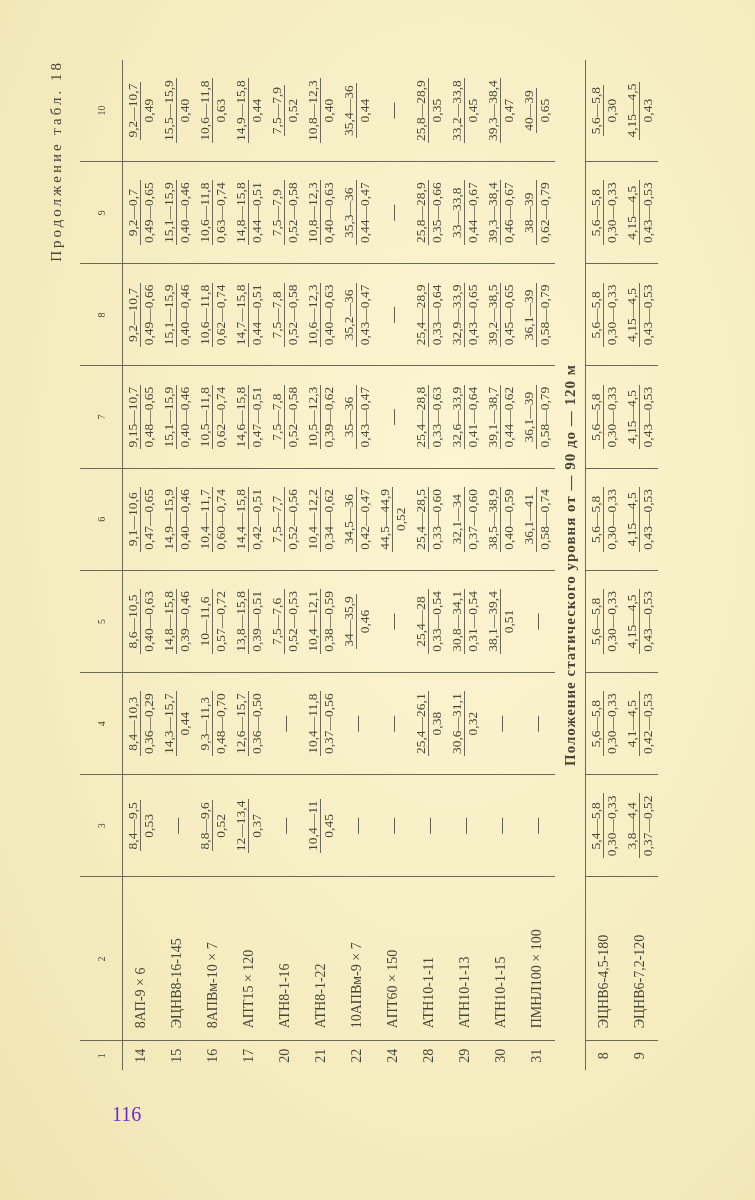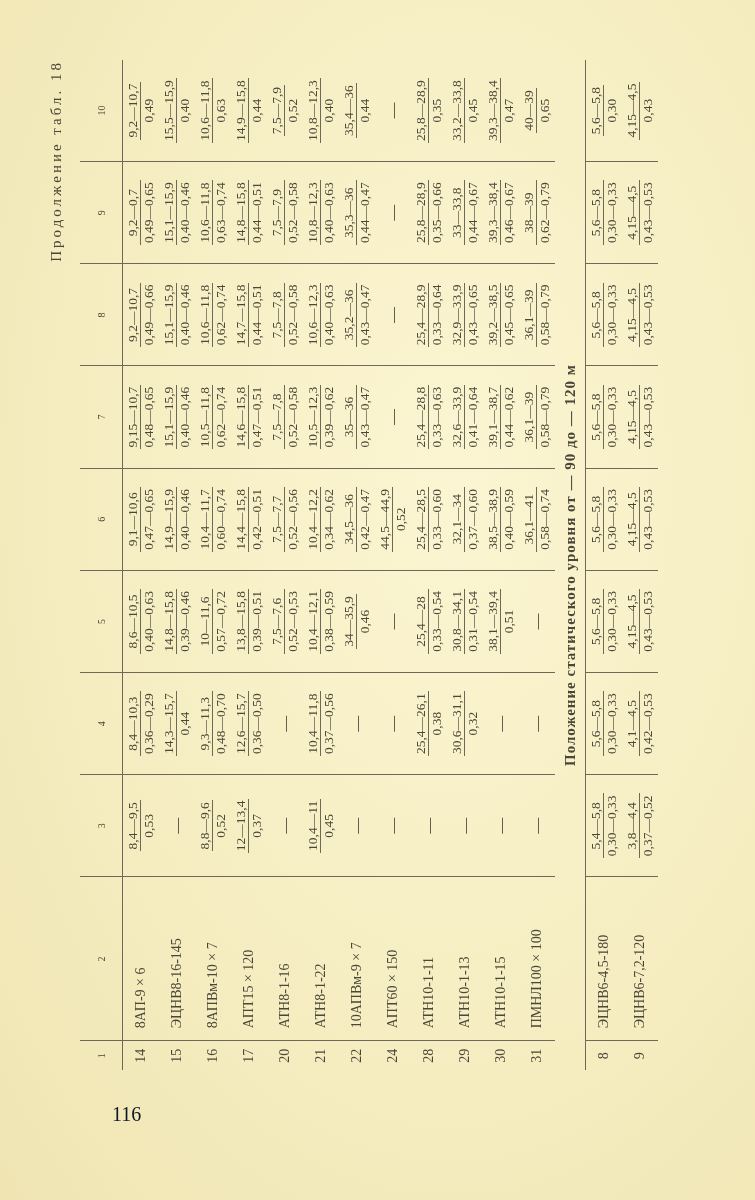--- a/index.html
+++ b/index.html
@@ -8,21 +8,21 @@
     background:#f7f0c6;
     font-family:"Liberation Serif", "DejaVu Serif", serif;
     color:#4a4638;
   }
   .page-bg {
     position:absolute; inset:0;
     background: radial-gradient(ellipse at 60% 40%, #fbf5d2 0%, #f5edc0 60%, #efe4b2 100%);
   }
   .page-number {
     position:absolute; left:112px; top:1103px;
-    font-size:20px; color:#0f172a;
+    font-size:20px; color:#6d28d9;
   }
   
   .rot {
     position:absolute;
     width:1010px; height:600px;
     left:130px; top:1070px;
     transform-origin:0 0;
     transform:rotate(-90deg);
   }
   .caption {

